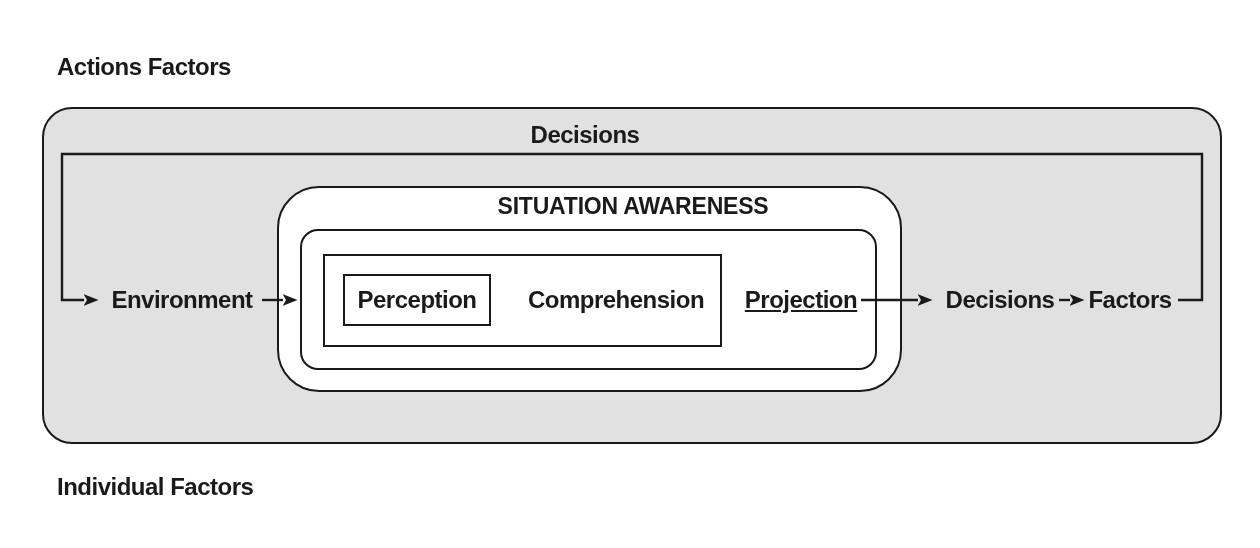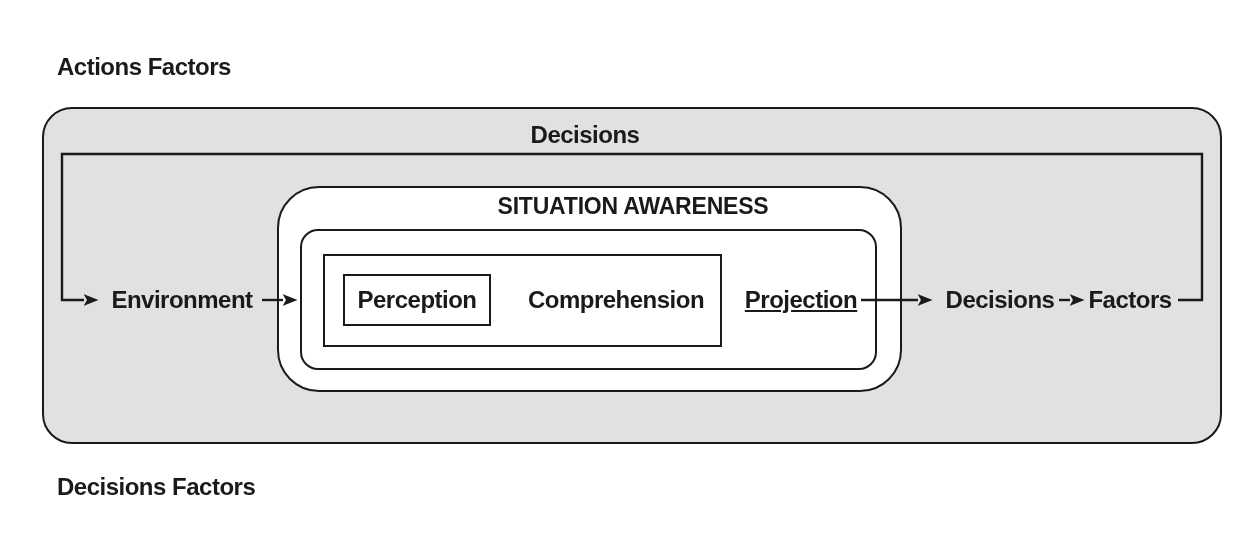--- a/index.html
+++ b/index.html
@@ -57,15 +57,15 @@
   <div class="label node" style="left:182px; top:300px;">Environment</div>
 
   <div class="label node" style="left:616px; top:300px;">Comprehension</div>
 
   <div class="label node" style="left:801px; top:300px;text-decoration:underline;">Projection</div>
 
   <div class="label node" style="left:1000px; top:300px;">Decisions</div>
 
   <div class="label node" style="left:1130px; top:300px;">Factors</div>
 
-  <div class="label h-label" style="left:57px; top:487px;">Decisions Factors</div>
+  <div class="label h-label" style="left:57px; top:487px;">Individual Factors</div>
 
 </div>
 
 </body></html>

